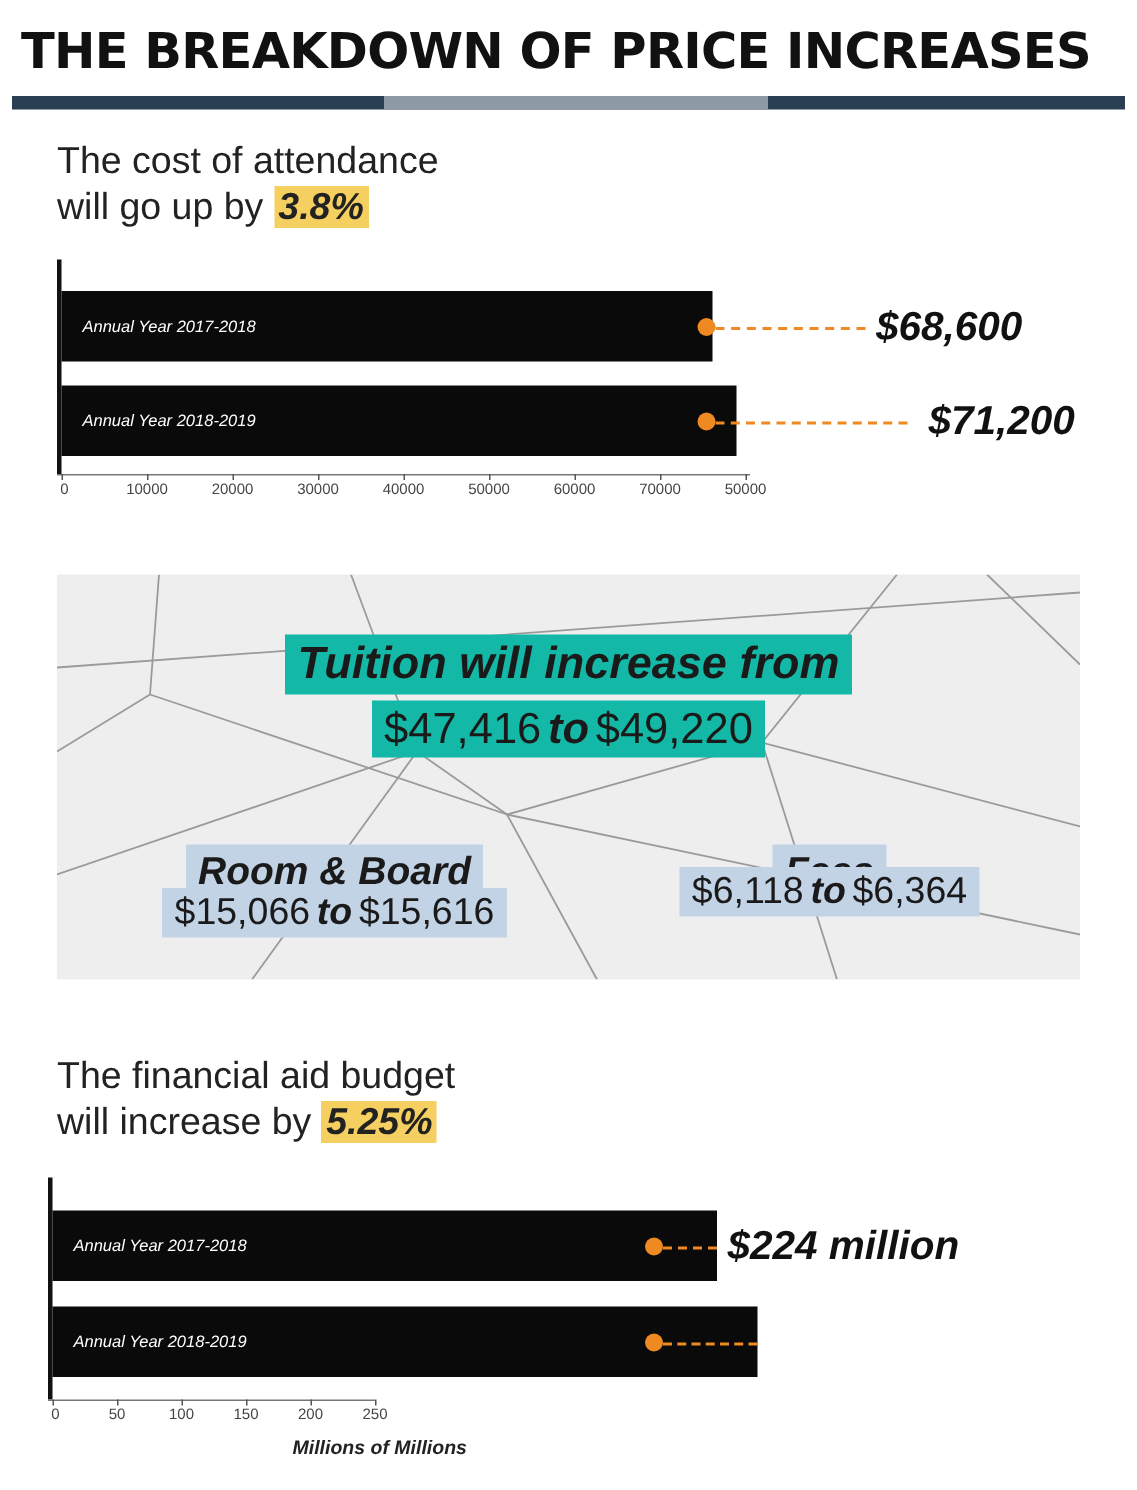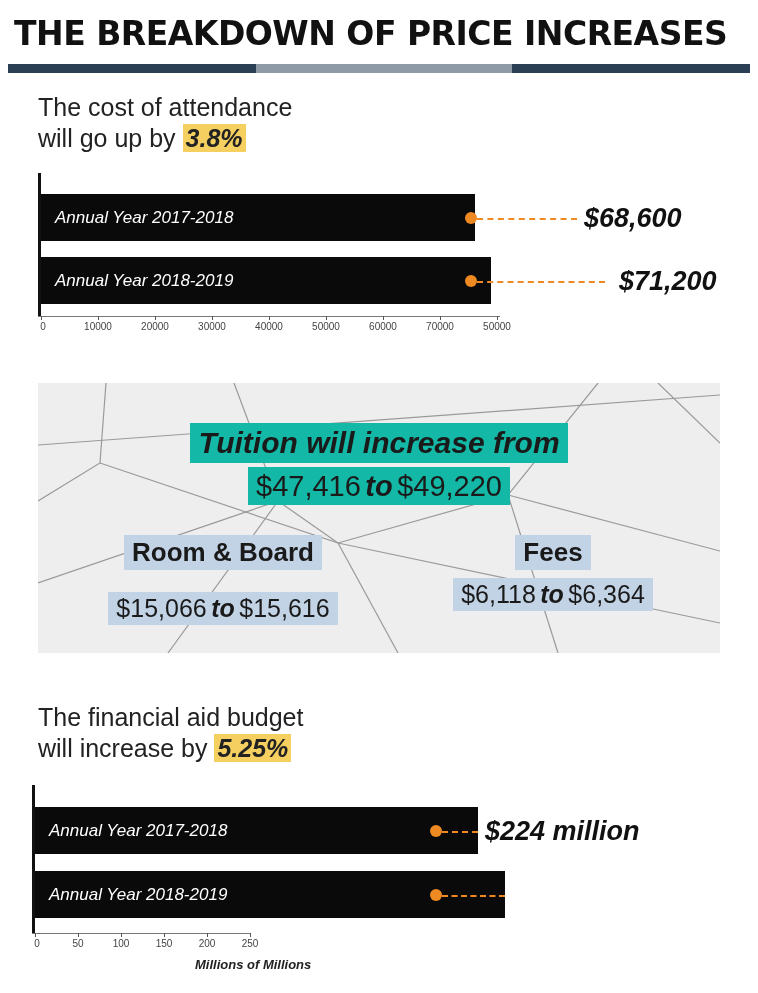--- a/index.html
+++ b/index.html
@@ -72,21 +72,21 @@
     background: #0a0a0a;
     height: 100%;
   }
   .bar-label {
     position: absolute;
     left: 14px;
     top: 50%;
     transform: translateY(-50%);
     color: #ffffff;
     font-style: italic;
-    font-size: 17px;
+    font-size: 11px;
     white-space: nowrap;
     font-family: "Liberation Sans", sans-serif;
   }
   .dot {
     position: absolute;
     width: 12px;
     height: 12px;
     border-radius: 50%;
     background: #ef8a22;
     top: 50%;
@@ -162,22 +162,24 @@
     font-family: "Liberation Sans", sans-serif;
   }
   .t-mid {
     font-size: 29px;
     color: #1a1a1a;
     font-family: "Liberation Sans", sans-serif;
   }
   .t-sub {
     font-size: 26px;
     font-weight: 700;
+    font-style: italic;
     color: #1a1a1a;
     font-family: "Liberation Sans", sans-serif;
+    margin-top: 28px;
   }
   .t-sub-val {
     font-size: 25px;
     color: #1a1a1a;
     font-family: "Liberation Sans", sans-serif;
   }
   .ital-bold { font-weight: 700; font-style: italic; }
   .col-left {
     position: absolute;
     left: 20px;

